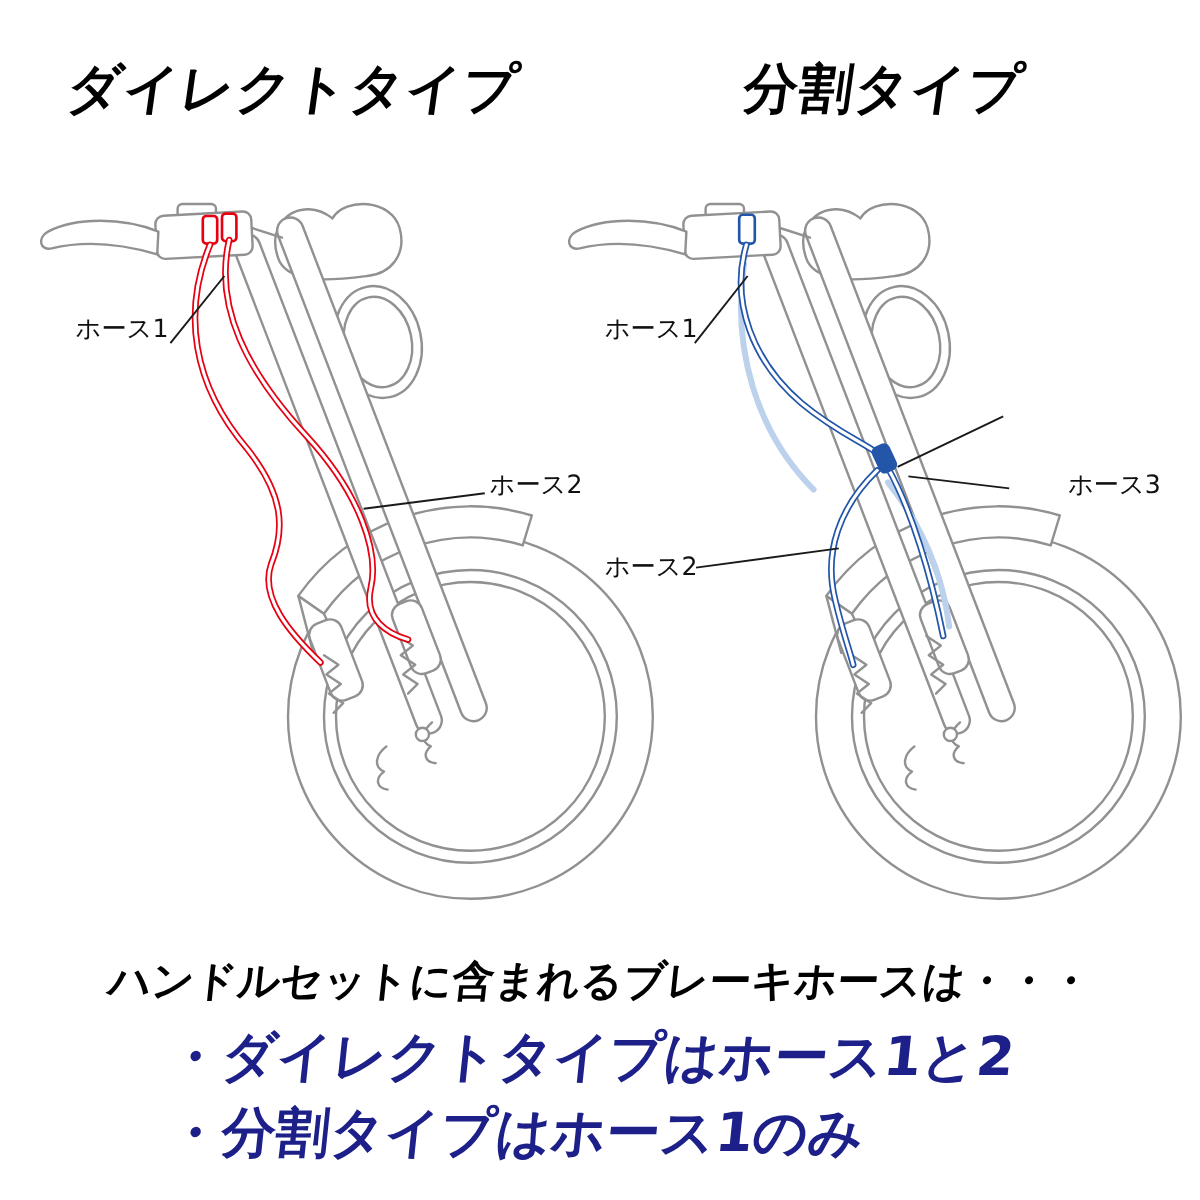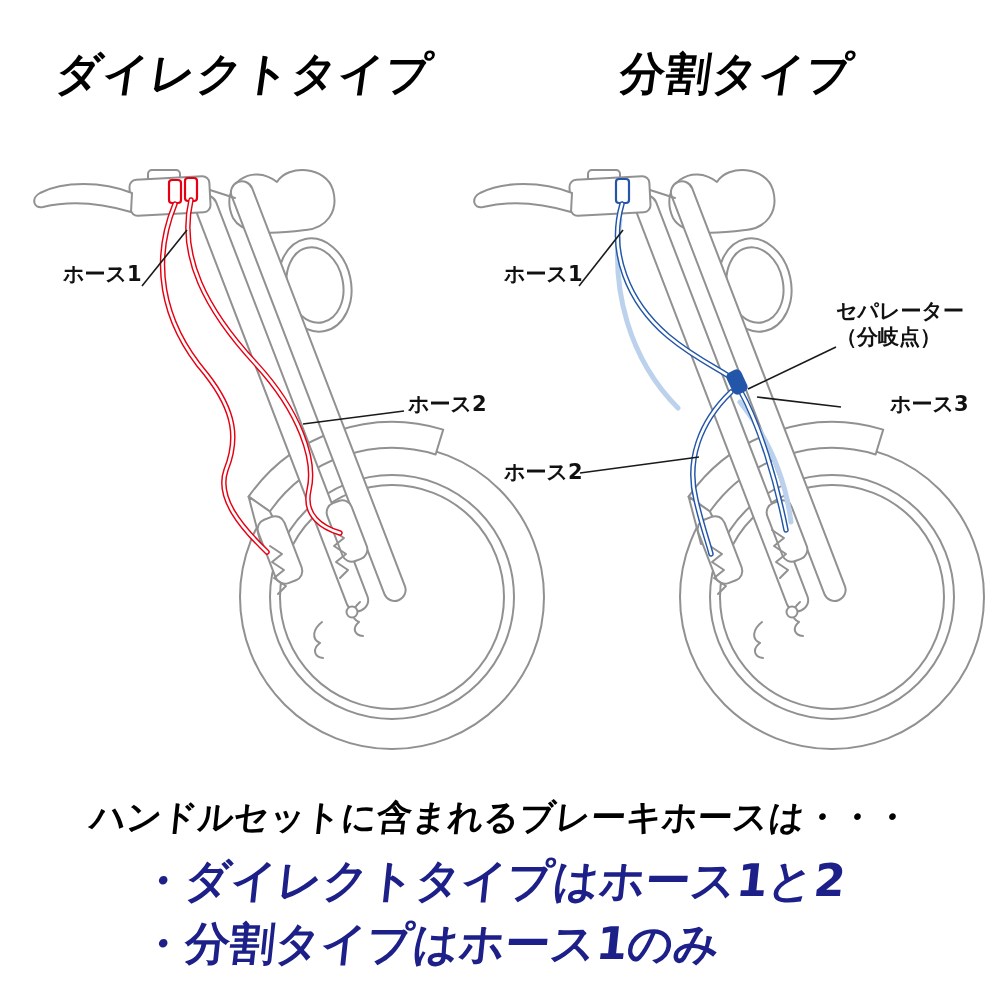--- a/index.html
+++ b/index.html
@@ -7,21 +7,21 @@
     width:1000px;height:1000px;position:relative;background:#ffffff;
     font-family:"DejaVu Sans","Liberation Sans",sans-serif;overflow:hidden;
   }
   .stage{position:absolute;left:0;top:0;width:1000px;height:1000px}
   svg.art{position:absolute;left:0;top:0;display:block}
   .title{
     position:absolute;font-size:45px;font-weight:900;color:#000;
     transform:skewX(-8deg);letter-spacing:1px;white-space:nowrap;
   }
   .label{
-    position:absolute;font-size:21px;font-weight:700;color:#111;
+    position:absolute;font-size:21px;font-weight:400;color:#111;
     white-space:nowrap;line-height:1.25;
   }
   .footer-intro{
     position:absolute;left:0;top:794px;width:1000px;text-align:center;
     font-size:35px;font-weight:900;color:#000;transform:skewX(-6deg);
     white-space:nowrap;
   }
   .bullet{
     position:absolute;left:140px;font-size:45px;font-weight:900;
     color:#1d2088;transform:skewX(-6deg);white-space:nowrap;
@@ -127,24 +127,20 @@
       <line x1="580" y1="473" x2="699" y2="457"></line>
     </g>
   </svg>
 
   <div class="title" style="left:56px;top:44px">ダイレクトタイプ</div>
   <div class="title" style="left:620px;top:44px">分割タイプ</div>
 
   <div class="label" style="left:63px;top:261px">ホース1</div>
   <div class="label" style="left:408px;top:391px">ホース2</div>
   <div class="label" style="left:504px;top:261px">ホース1</div>
-  <div class="label" style="left:836px;top:298px">
-    <div>セパレーター</div>
-    <div>（分岐点）</div>
-  </div>
   <div class="label" style="left:890px;top:391px">ホース3</div>
   <div class="label" style="left:504px;top:459px">ホース2</div>
 
   <div class="footer-intro">ハンドルセットに含まれるブレーキホースは・・・</div>
   <div class="bullet bullet1">・ダイレクトタイプはホース1と2</div>
   <div class="bullet bullet2">・分割タイプはホース1のみ</div>
 
 </div>
 
 </body></html>

